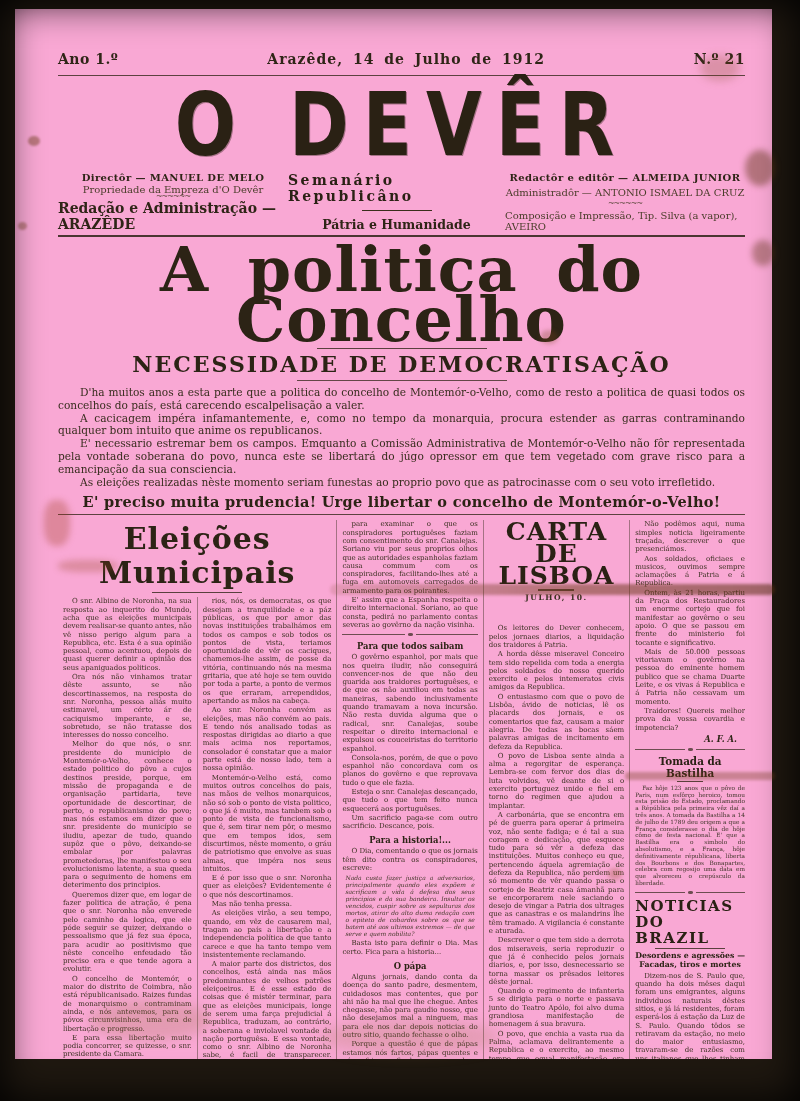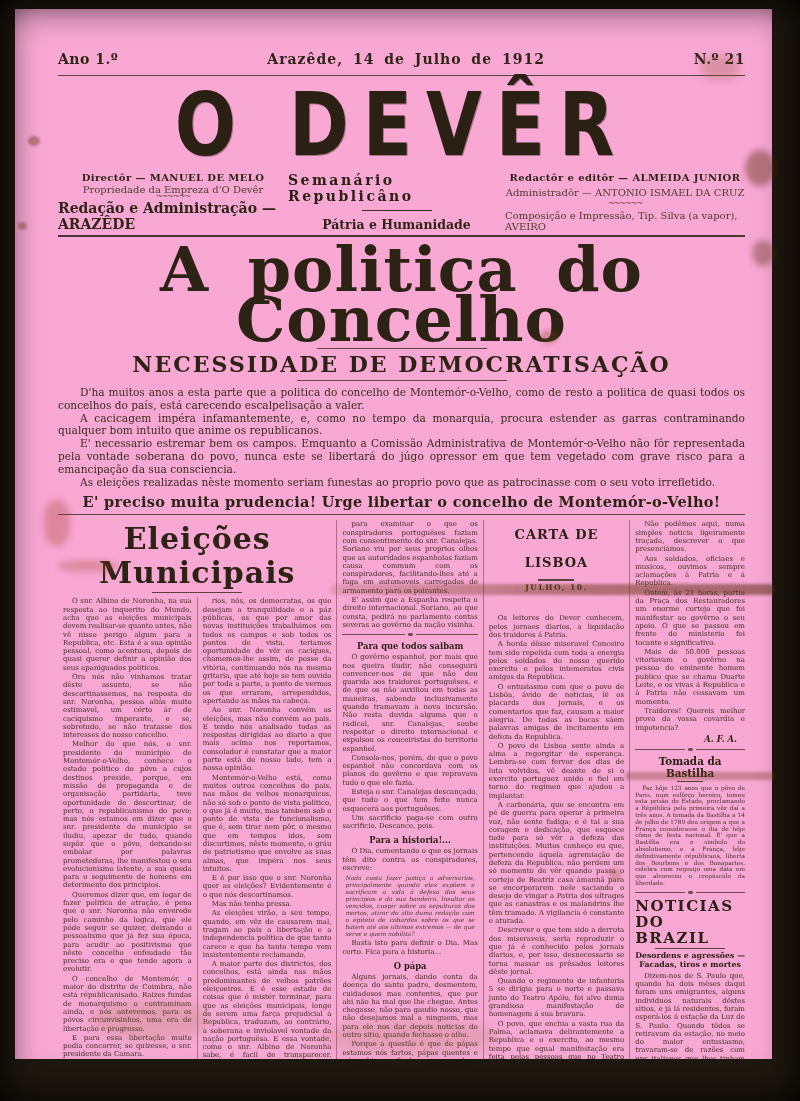--- a/index.html
+++ b/index.html
@@ -74,22 +74,22 @@
   .eleicoes-rule{width:90px;border-top:1.4px solid rgba(50,38,24,.8);margin:2px auto 4px;}
   .closing-line{font-size:7.4px;font-weight:normal;text-indent:16px;margin:2px 0;color:#2f2517;}
   .fancy-rule{display:flex;align-items:center;justify-content:center;margin:4px 0;}
   .fancy-rule::before,.fancy-rule::after{content:"";flex:1;border-top:1.4px solid rgba(50,38,24,.7);}
   .fancy-rule span{width:5px;height:3px;background:rgba(50,38,24,.7);margin:0 3px;border-radius:40%;}
   .notas-title{font-size:27px;font-weight:bold;letter-spacing:4px;margin:0;color:#2a2114;
     border-bottom:1.4px solid rgba(50,38,24,.8);line-height:30px;font-family:"DejaVu Serif",serif;}
   .subhead{text-align:center;font-weight:bold;font-size:8.4px;margin:5px 0 2px;color:#2c2315;}
   .quote{font-size:6px;line-height:7px;font-style:italic;text-align:justify;margin:2px 0;padding:0 3px;color:#44382a;}
   .ending{font-size:10px;font-weight:bold;text-indent:9px;margin:2px 0;color:#2f2517;}
-  .carta-title{font-size:13px;font-weight:bold;text-align:center;margin:1px 0 0;
-    letter-spacing:1px;color:#2a2114;line-height:28px;}
+  .carta-title{font-size:25px;font-weight:bold;text-align:center;margin:1px 0 0;
+    letter-spacing:1px;color:#2a2114;line-height:22px;}
   .carta-rule{width:36px;border-top:2px solid rgba(50,38,24,.8);margin:2px auto;}
   .dateline{text-align:center;font-size:7.6px;font-weight:bold;letter-spacing:1.5px;margin:1px 0 22px;color:#38301f;}
   .signature{text-align:right;font-weight:bold;font-style:italic;font-size:8.4px;margin:2px 8px 2px 0;color:#2f2517;}
   .bastilha-title{text-align:center;font-weight:bold;font-size:10.4px;margin:2px 0 0;color:#2a2114;}
   .bastilha-rule{width:26px;border-top:1.4px solid rgba(50,38,24,.8);margin:2px auto 3px;}
   .bastilha-text{font-size:5.8px;line-height:6.8px;text-align:justify;text-indent:7px;margin:0;color:#40352a;}
   .brazil-title{text-align:left;font-weight:bold;font-size:15px;letter-spacing:1.5px;margin:2px 0 0;color:#2a2114;line-height:16px;}
   .brazil-rule{width:70px;border-top:1.3px solid rgba(50,38,24,.8);margin:2px auto;}
   .brazil-sub{text-align:center;font-weight:bold;font-size:7.8px;line-height:9px;margin:2px 0 3px;color:#2c2315;}
 </style>

